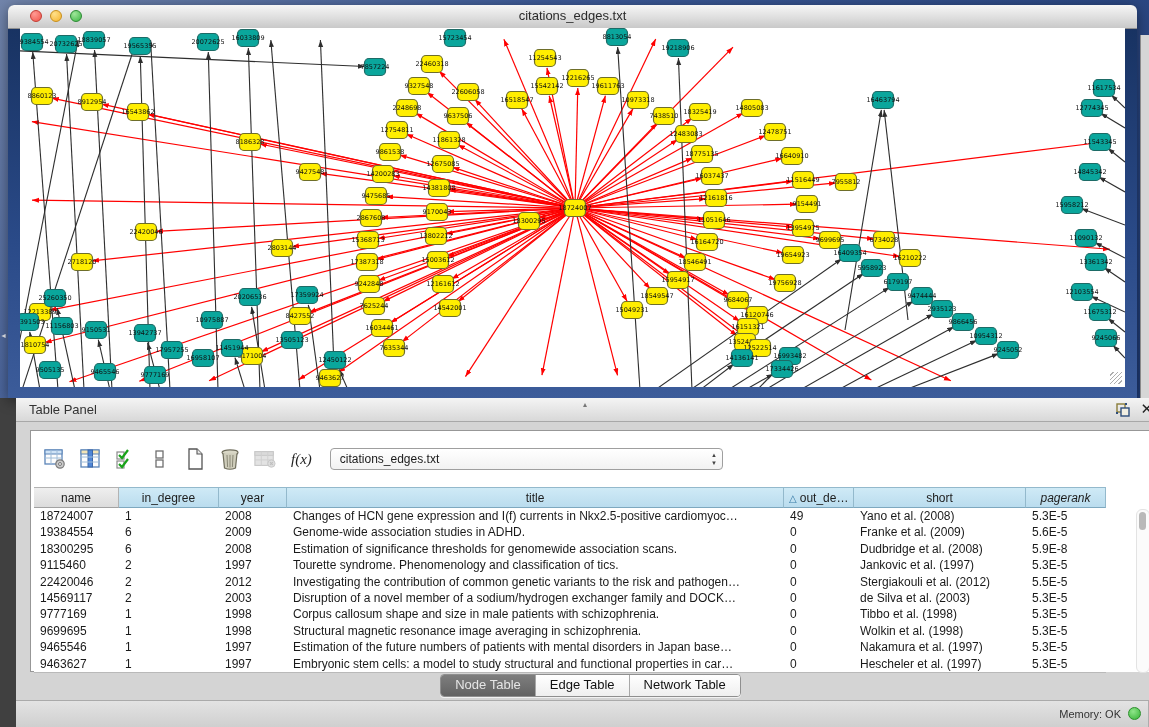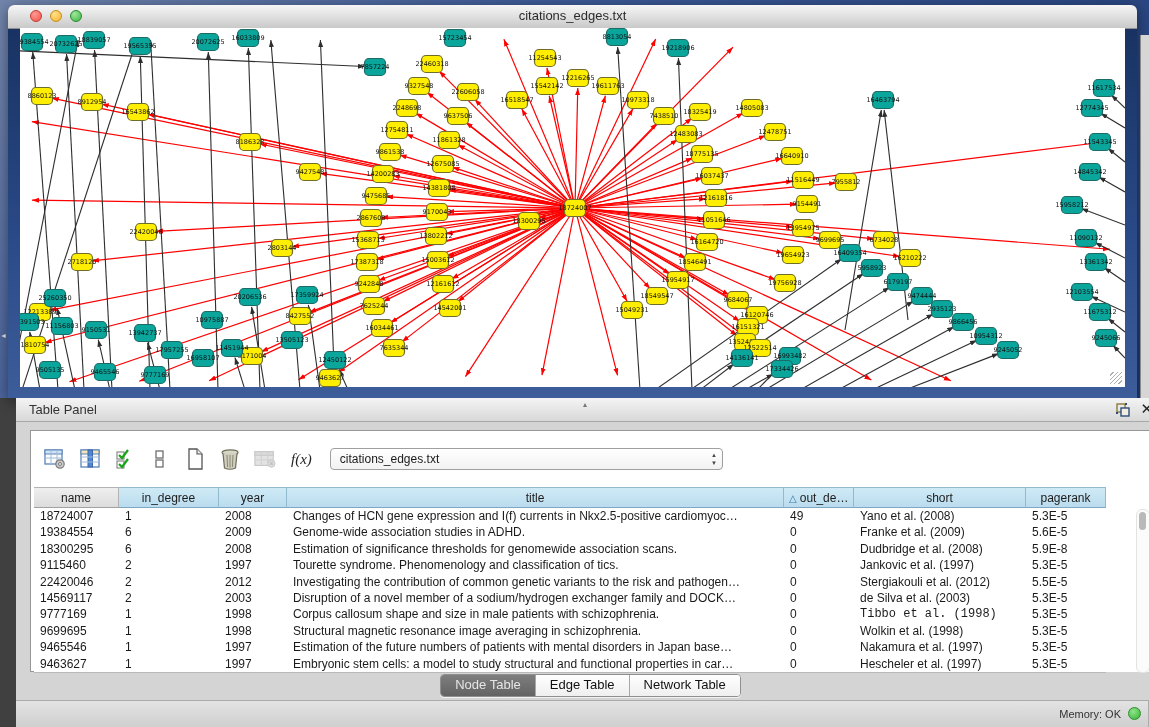--- a/index.html
+++ b/index.html
@@ -817,21 +817,21 @@
       </div>
 
       <div id="table">
         <div id="thead">
             <div class="th gray" style="width: 85px;">name</div>
             <div class="th" style="width: 100px;">in_degree</div>
             <div class="th" style="width: 68px;">year</div>
             <div class="th" style="width: 497px;">title</div>
             <div class="th" style="width: 70px; text-align: left; padding-left: 5px;"><span class="sort-tri">△</span>out_de…</div>
             <div class="th" style="width: 172px;">short</div>
-            <div class="th" style="width: 80px;">pagerank</div>
+            <div class="th" style="width: 80px; font-style: italic;">pagerank</div>
           </div>
         <div id="tbody">
             <div class="tr">
               <div class="td" style="width: 85px;">18724007</div>
               <div class="td" style="width: 100px;">1</div>
               <div class="td" style="width: 68px;">2008</div>
               <div class="td" style="width: 497px;">Changes of HCN gene expression and I(f) currents in Nkx2.5-positive cardiomyoc…</div>
               <div class="td" style="width: 70px;">49</div>
               <div class="td" style="width: 172px;">Yano et al. (2008)</div>
               <div class="td" style="width: 80px;">5.3E-5</div>
@@ -880,21 +880,21 @@
               <div class="td" style="width: 70px;">0</div>
               <div class="td" style="width: 172px;">de Silva et al. (2003)</div>
               <div class="td" style="width: 80px;">5.3E-5</div>
             </div>
             <div class="tr">
               <div class="td" style="width: 85px;">9777169</div>
               <div class="td" style="width: 100px;">1</div>
               <div class="td" style="width: 68px;">1998</div>
               <div class="td" style="width: 497px;">Corpus callosum shape and size in male patients with schizophrenia.</div>
               <div class="td" style="width: 70px;">0</div>
-              <div class="td" style="width: 172px; font-family: Liberation Mono, monospace;">Tibbo et al. (1998)</div>
+              <div class="td" style="width: 172px;">Tibbo et al. (1998)</div>
               <div class="td" style="width: 80px;">5.3E-5</div>
             </div>
             <div class="tr">
               <div class="td" style="width: 85px;">9699695</div>
               <div class="td" style="width: 100px;">1</div>
               <div class="td" style="width: 68px;">1998</div>
               <div class="td" style="width: 497px;">Structural magnetic resonance image averaging in schizophrenia.</div>
               <div class="td" style="width: 70px;">0</div>
               <div class="td" style="width: 172px;">Wolkin et al. (1998)</div>
               <div class="td" style="width: 80px;">5.3E-5</div>

